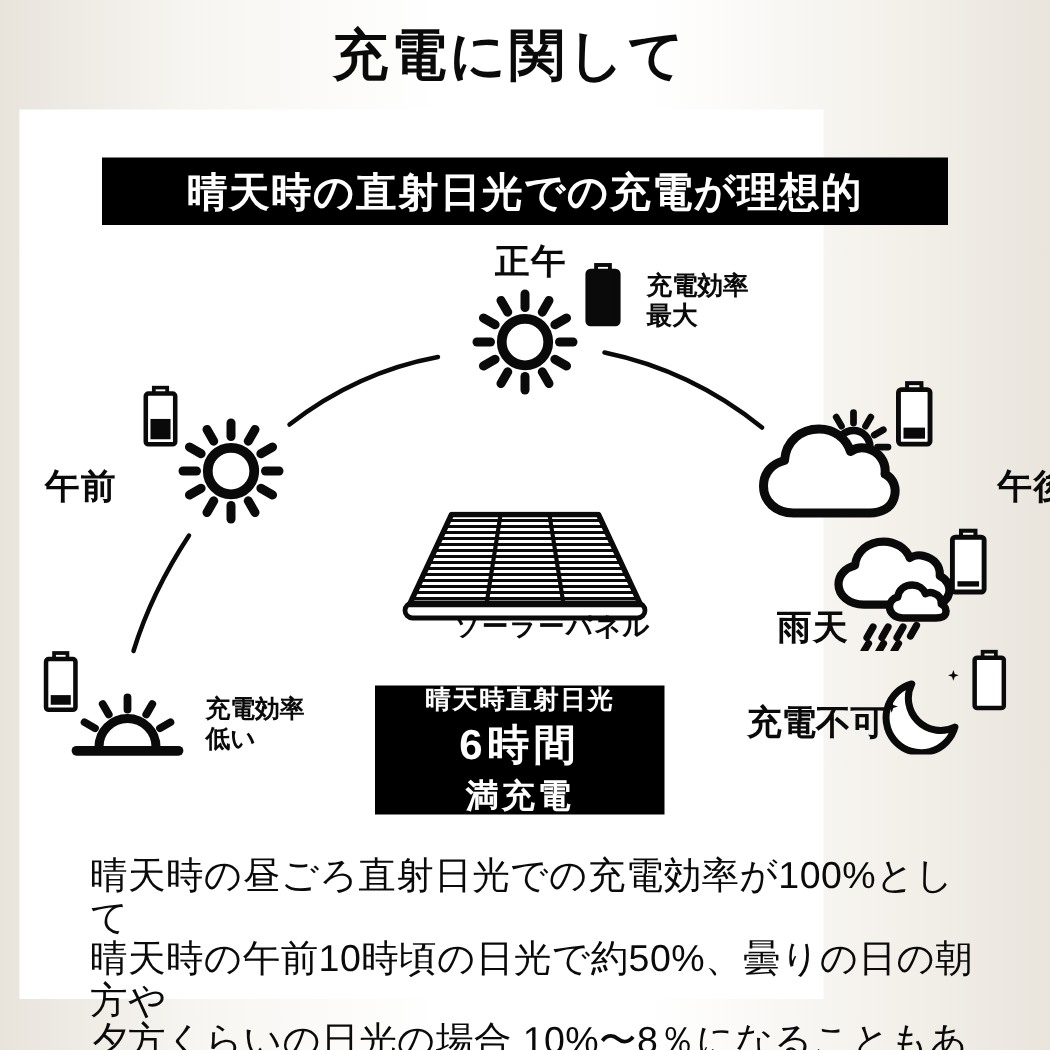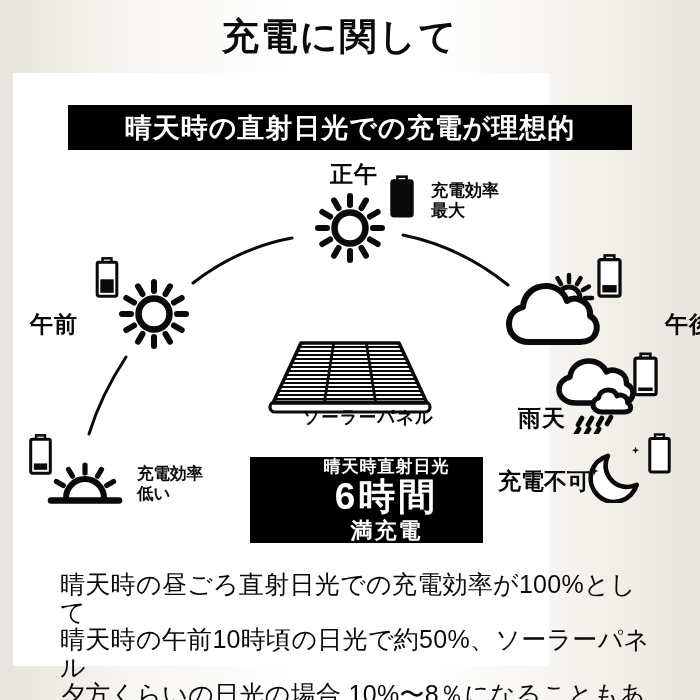--- a/index.html
+++ b/index.html
@@ -28,24 +28,23 @@
     font-size:27px;font-weight:bold;letter-spacing:1px;
   }
   .lbl{font-size:23px;font-weight:600;letter-spacing:1px;white-space:nowrap;}
   .note{font-size:17px;font-weight:600;line-height:20px;text-align:left;white-space:nowrap;padding-left:16px;}
   .arc-layer{left:0;top:0;width:666px;height:593px;pointer-events:none;}
   .summary-box{
     left:237px;top:384px;width:193px;height:86px;
     background:#000000;color:#ffffff;
     display:flex;flex-direction:column;align-items:center;justify-content:center;
     text-align:center;
-    padding-left:40px;
   }
   .summary-line1{font-size:17px;font-weight:bold;letter-spacing:1px;}
-  .summary-line2{font-size:37px;font-weight:bold;letter-spacing:3px;line-height:38px;}
+  .summary-line2{font-size:28px;font-weight:bold;letter-spacing:3px;line-height:38px;}
   .summary-line3{font-size:22px;font-weight:bold;letter-spacing:2px;}
   .panel-label{
     left:255px;top:332px;width:166px;
     text-align:right;font-size:17.5px;font-weight:600;letter-spacing:1px;
   }
   .footer{
     left:47px;top:498px;width:590px;
     font-size:25px;font-weight:500;line-height:27.5px;letter-spacing:0.3px;
   }
 </style>
@@ -227,18 +226,18 @@
     <div class="abs panel-label">ソーラーパネル</div>
 
     <div class="abs summary-box">
       <div class="summary-line1">晴天時直射日光</div>
       <div class="summary-line2">6時間</div>
       <div class="summary-line3">満充電</div>
     </div>
 
     <div class="abs footer">
       <div>晴天時の昼ごろ直射日光での充電効率が100%として</div>
-      <div>晴天時の午前10時頃の日光で約50%、ソーラーパネル</div>
+      <div>晴天時の午前10時頃の日光で約50%、曇りの日の朝方や</div>
       <div>夕方くらいの日光の場合 10%〜8％になることもあります。</div>
     </div>
 
   </div>
 </div>
 
 </body></html>

